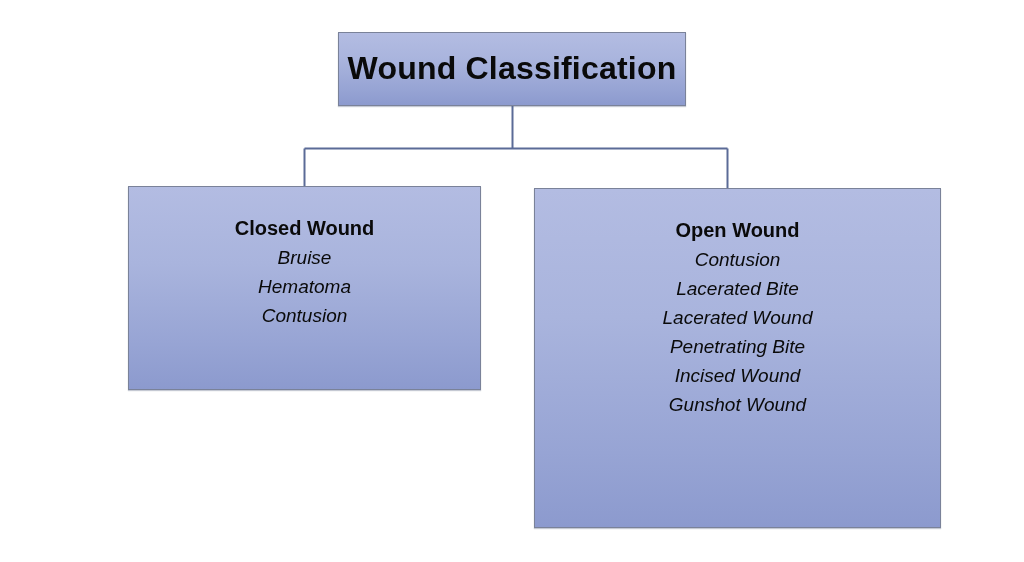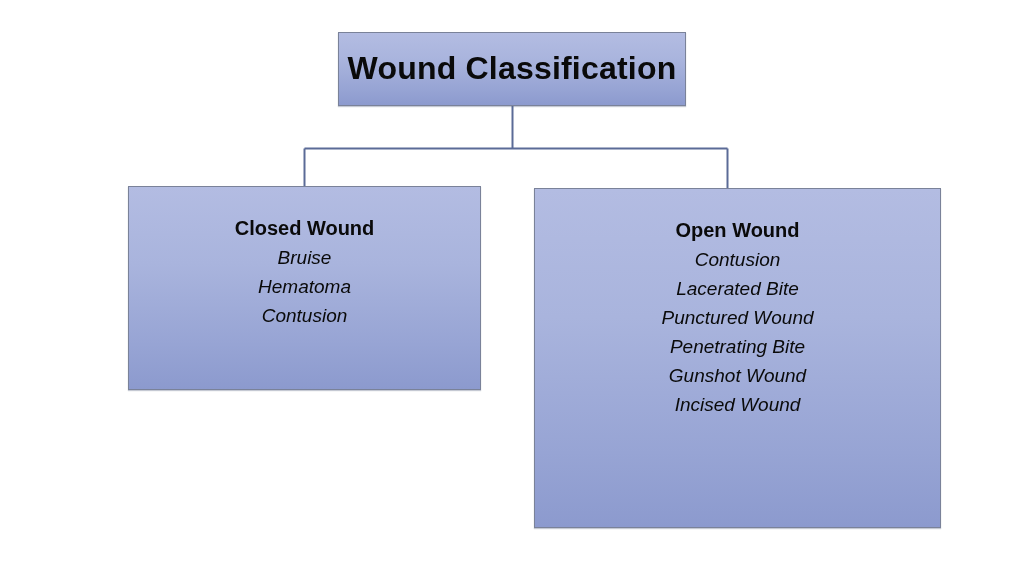--- a/index.html
+++ b/index.html
@@ -121,20 +121,20 @@
       <li>Hematoma</li>
       <li>Contusion</li>
     </ul>
   </div>
 
   <div class="node" id="node-open">
     <div class="node-heading">Open Wound</div>
     <ul class="item-list">
       <li>Contusion</li>
       <li>Lacerated Bite</li>
-      <li>Punctured Wound</li>
+      <li>Lacerated Wound</li>
       <li>Penetrating Bite</li>
+      <li>Incised Wound</li>
       <li>Gunshot Wound</li>
-      <li>Incised Wound</li>
     </ul>
   </div>
 
 </div>
 
 </body></html>

